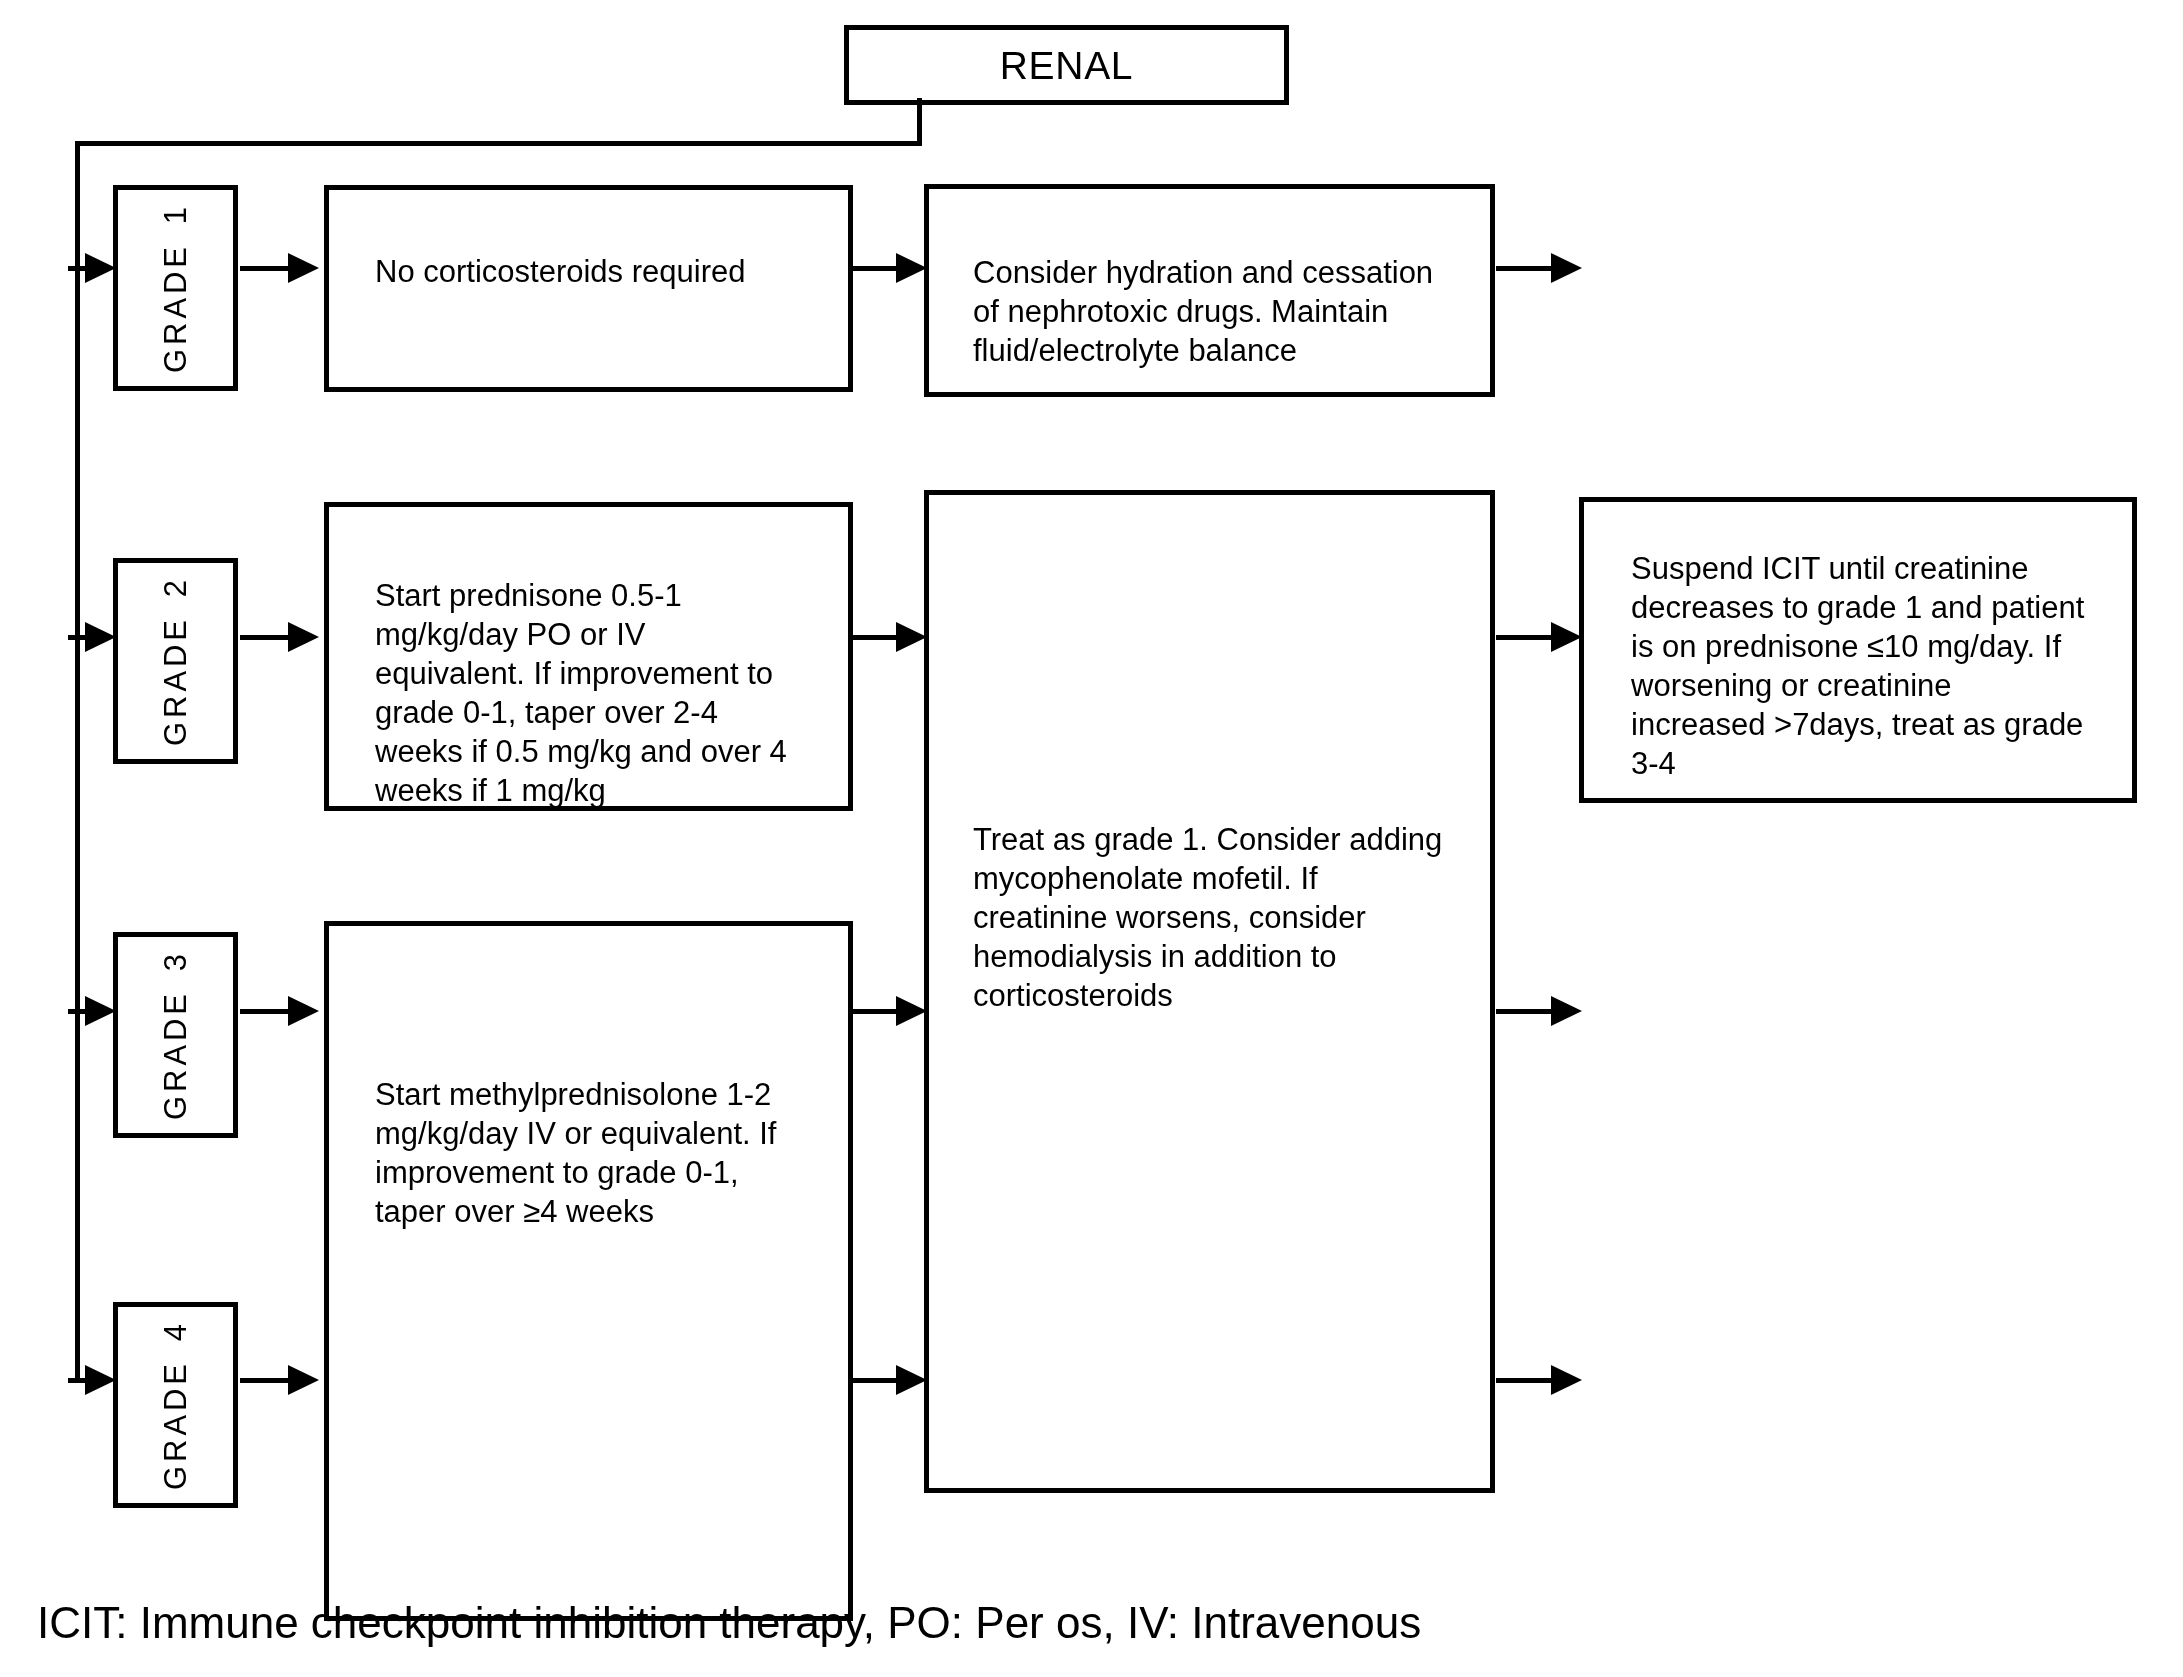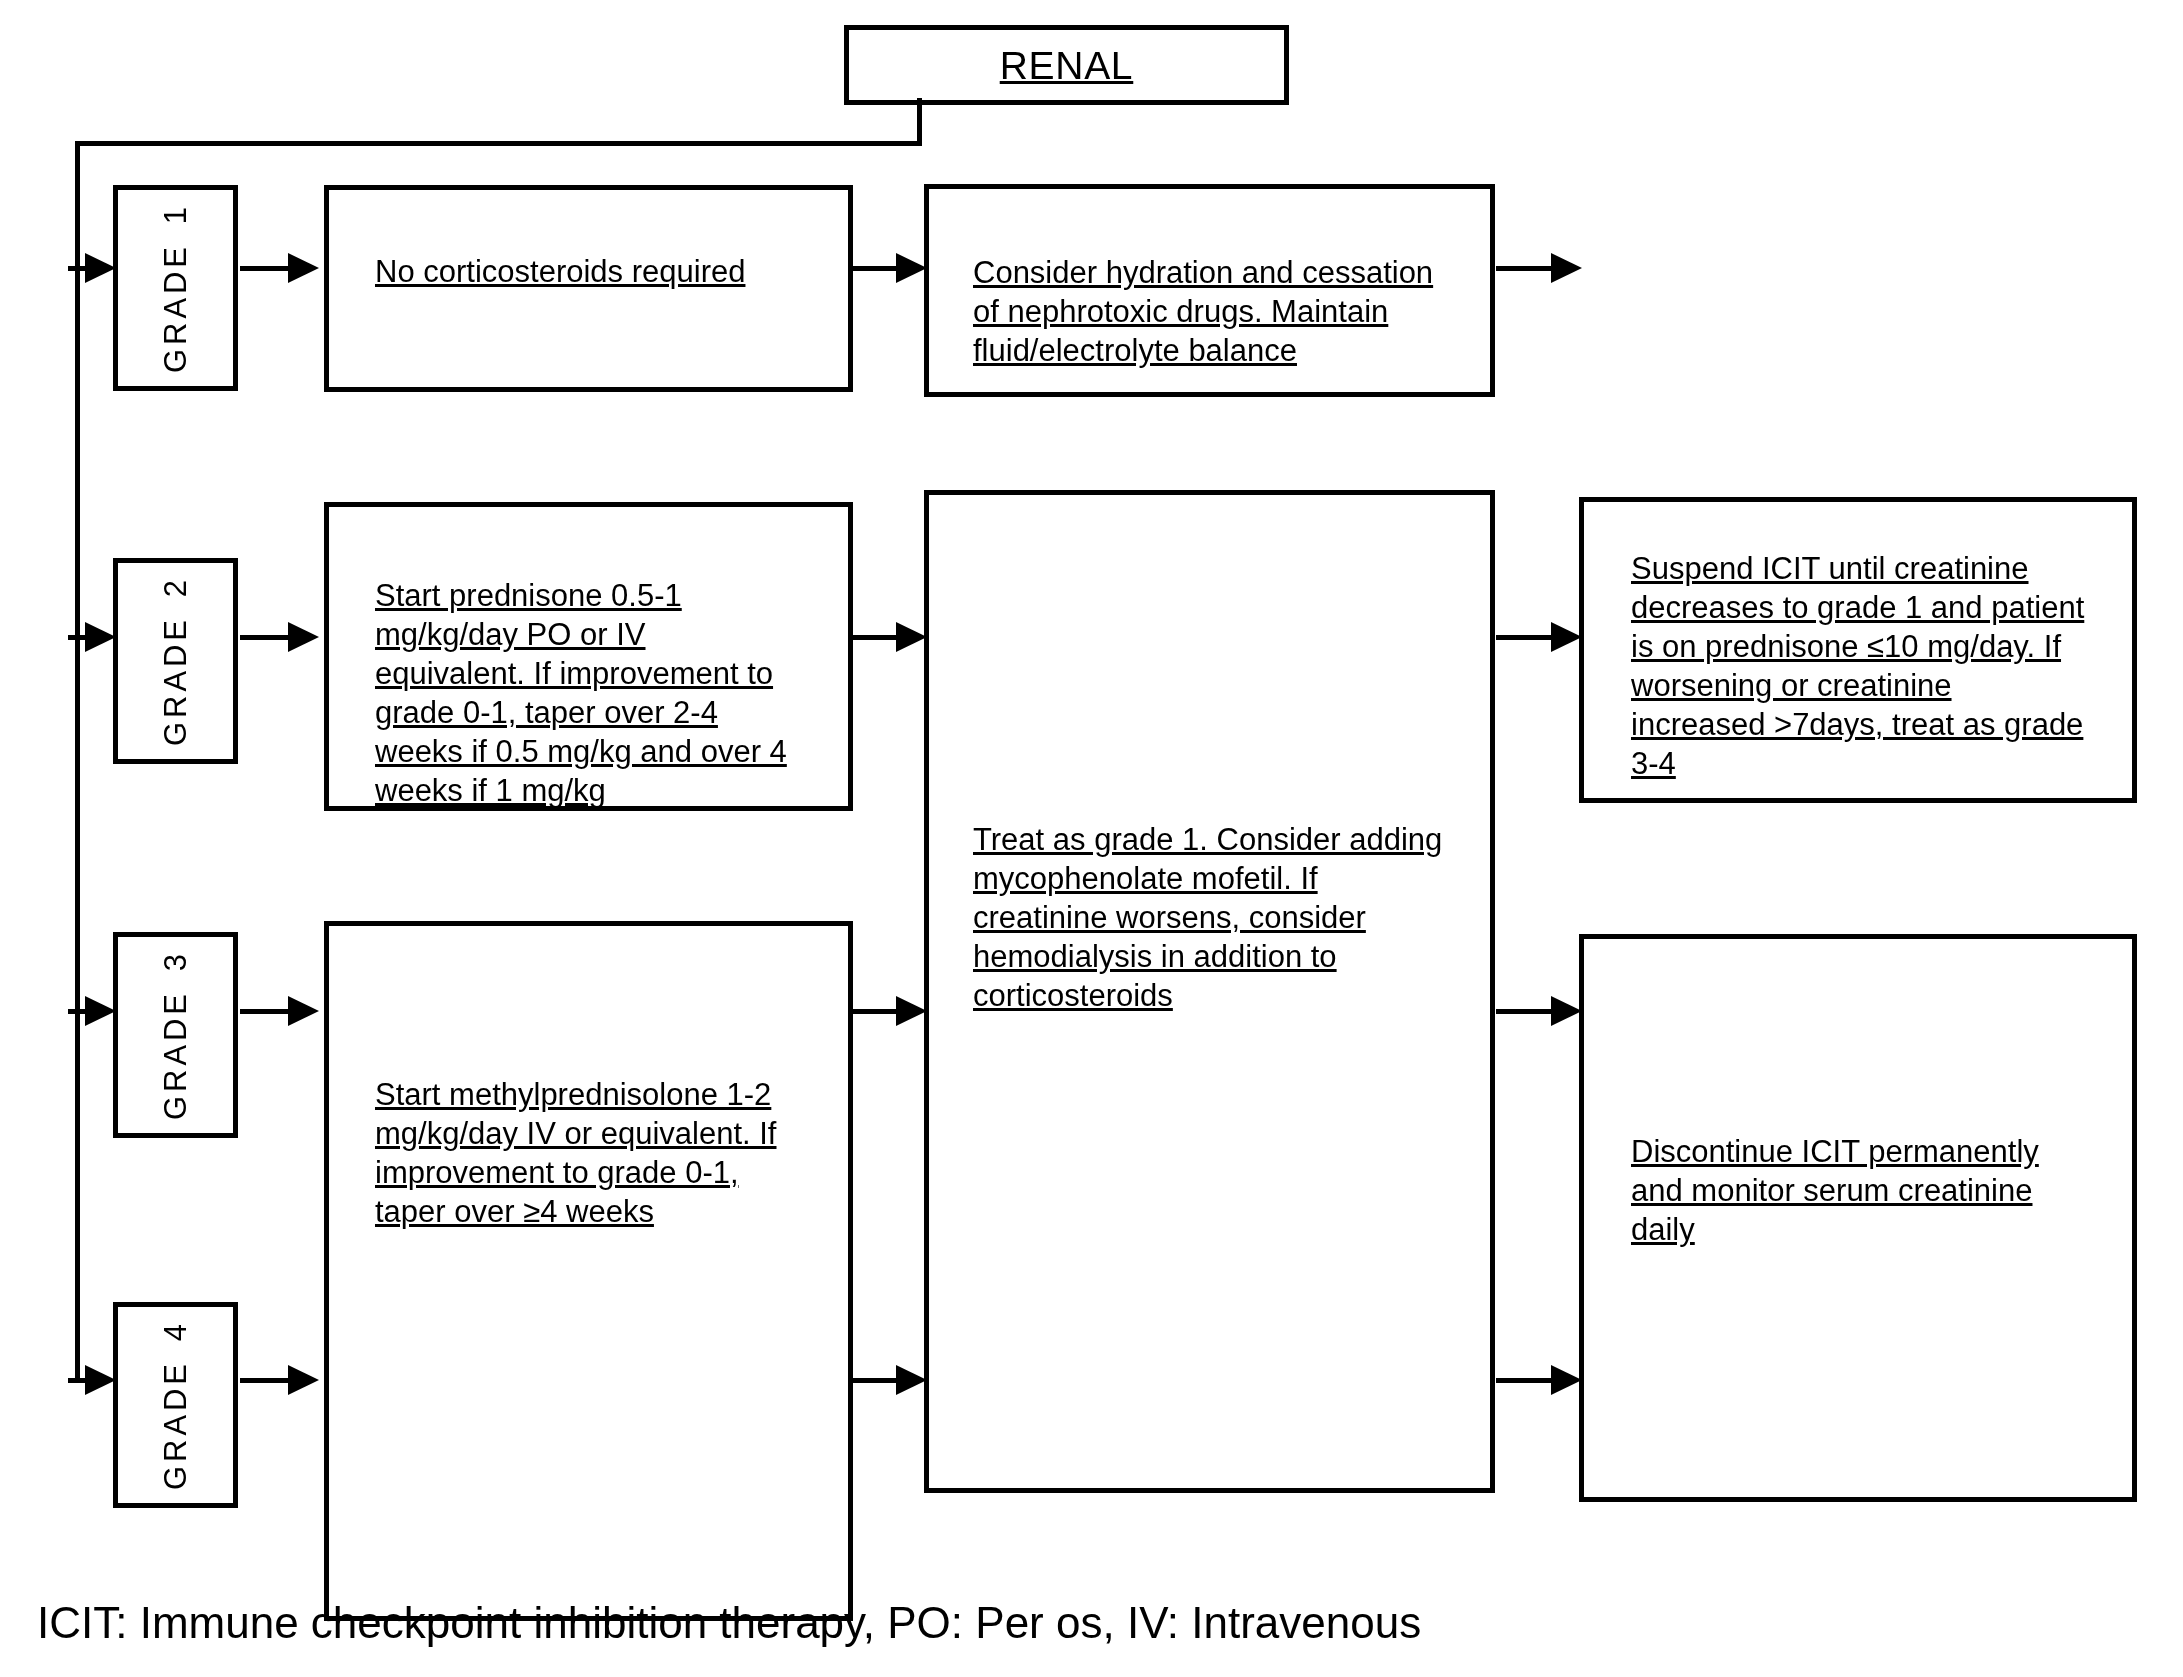--- a/index.html
+++ b/index.html
@@ -15,21 +15,21 @@
   
   .node{
     position:absolute;
     border:5.9px solid #000;
     box-sizing:border-box;
     background:#fff;
     font-size:31px;
     line-height:39px;
     color:#000;
   }
-  .node .txt{display:block;text-decoration:underline;}
+  .node .txt{display:block;}
   
   #renal-box{
     left:844px;top:25px;width:445px;height:80px;
     display:flex;align-items:center;justify-content:center;
     font-size:39px;letter-spacing:0.7px;
   }
   
   .grade-box{
     left:113px;width:125px;height:206px;
     display:flex;align-items:center;justify-content:center;
@@ -131,23 +131,20 @@
   <div class="node col-c" id="box-c1">
     <span class="txt">Consider hydration and cessation of nephrotoxic drugs. Maintain fluid/electrolyte balance</span>
   </div>
   <div class="node col-c" id="box-c234">
     <span class="txt">Treat as grade 1. Consider adding mycophenolate mofetil. If creatinine worsens, consider hemodialysis in addition to corticosteroids</span>
   </div>
 
   <div class="node col-d" id="box-d2">
     <span class="txt">Suspend ICIT until creatinine decreases to grade 1 and patient is on prednisone ≤10 mg/day. If worsening or creatinine increased &gt;7days, treat as grade 3-4</span>
   </div>
-  <div class="node col-d" id="box-d34">
-    <span class="txt">Discontinue ICIT permanently and monitor serum creatinine daily</span>
-  </div>
 
   <div class="arrow row1 a-trunk"></div>
   <div class="arrow row1 a-grade"></div>
   <div class="arrow row1 a-bc"></div>
   <div class="arrow row1 a-cd"></div>
 
   <div class="arrow row2 a-trunk"></div>
   <div class="arrow row2 a-grade"></div>
   <div class="arrow row2 a-bc"></div>
   <div class="arrow row2 a-cd"></div>

